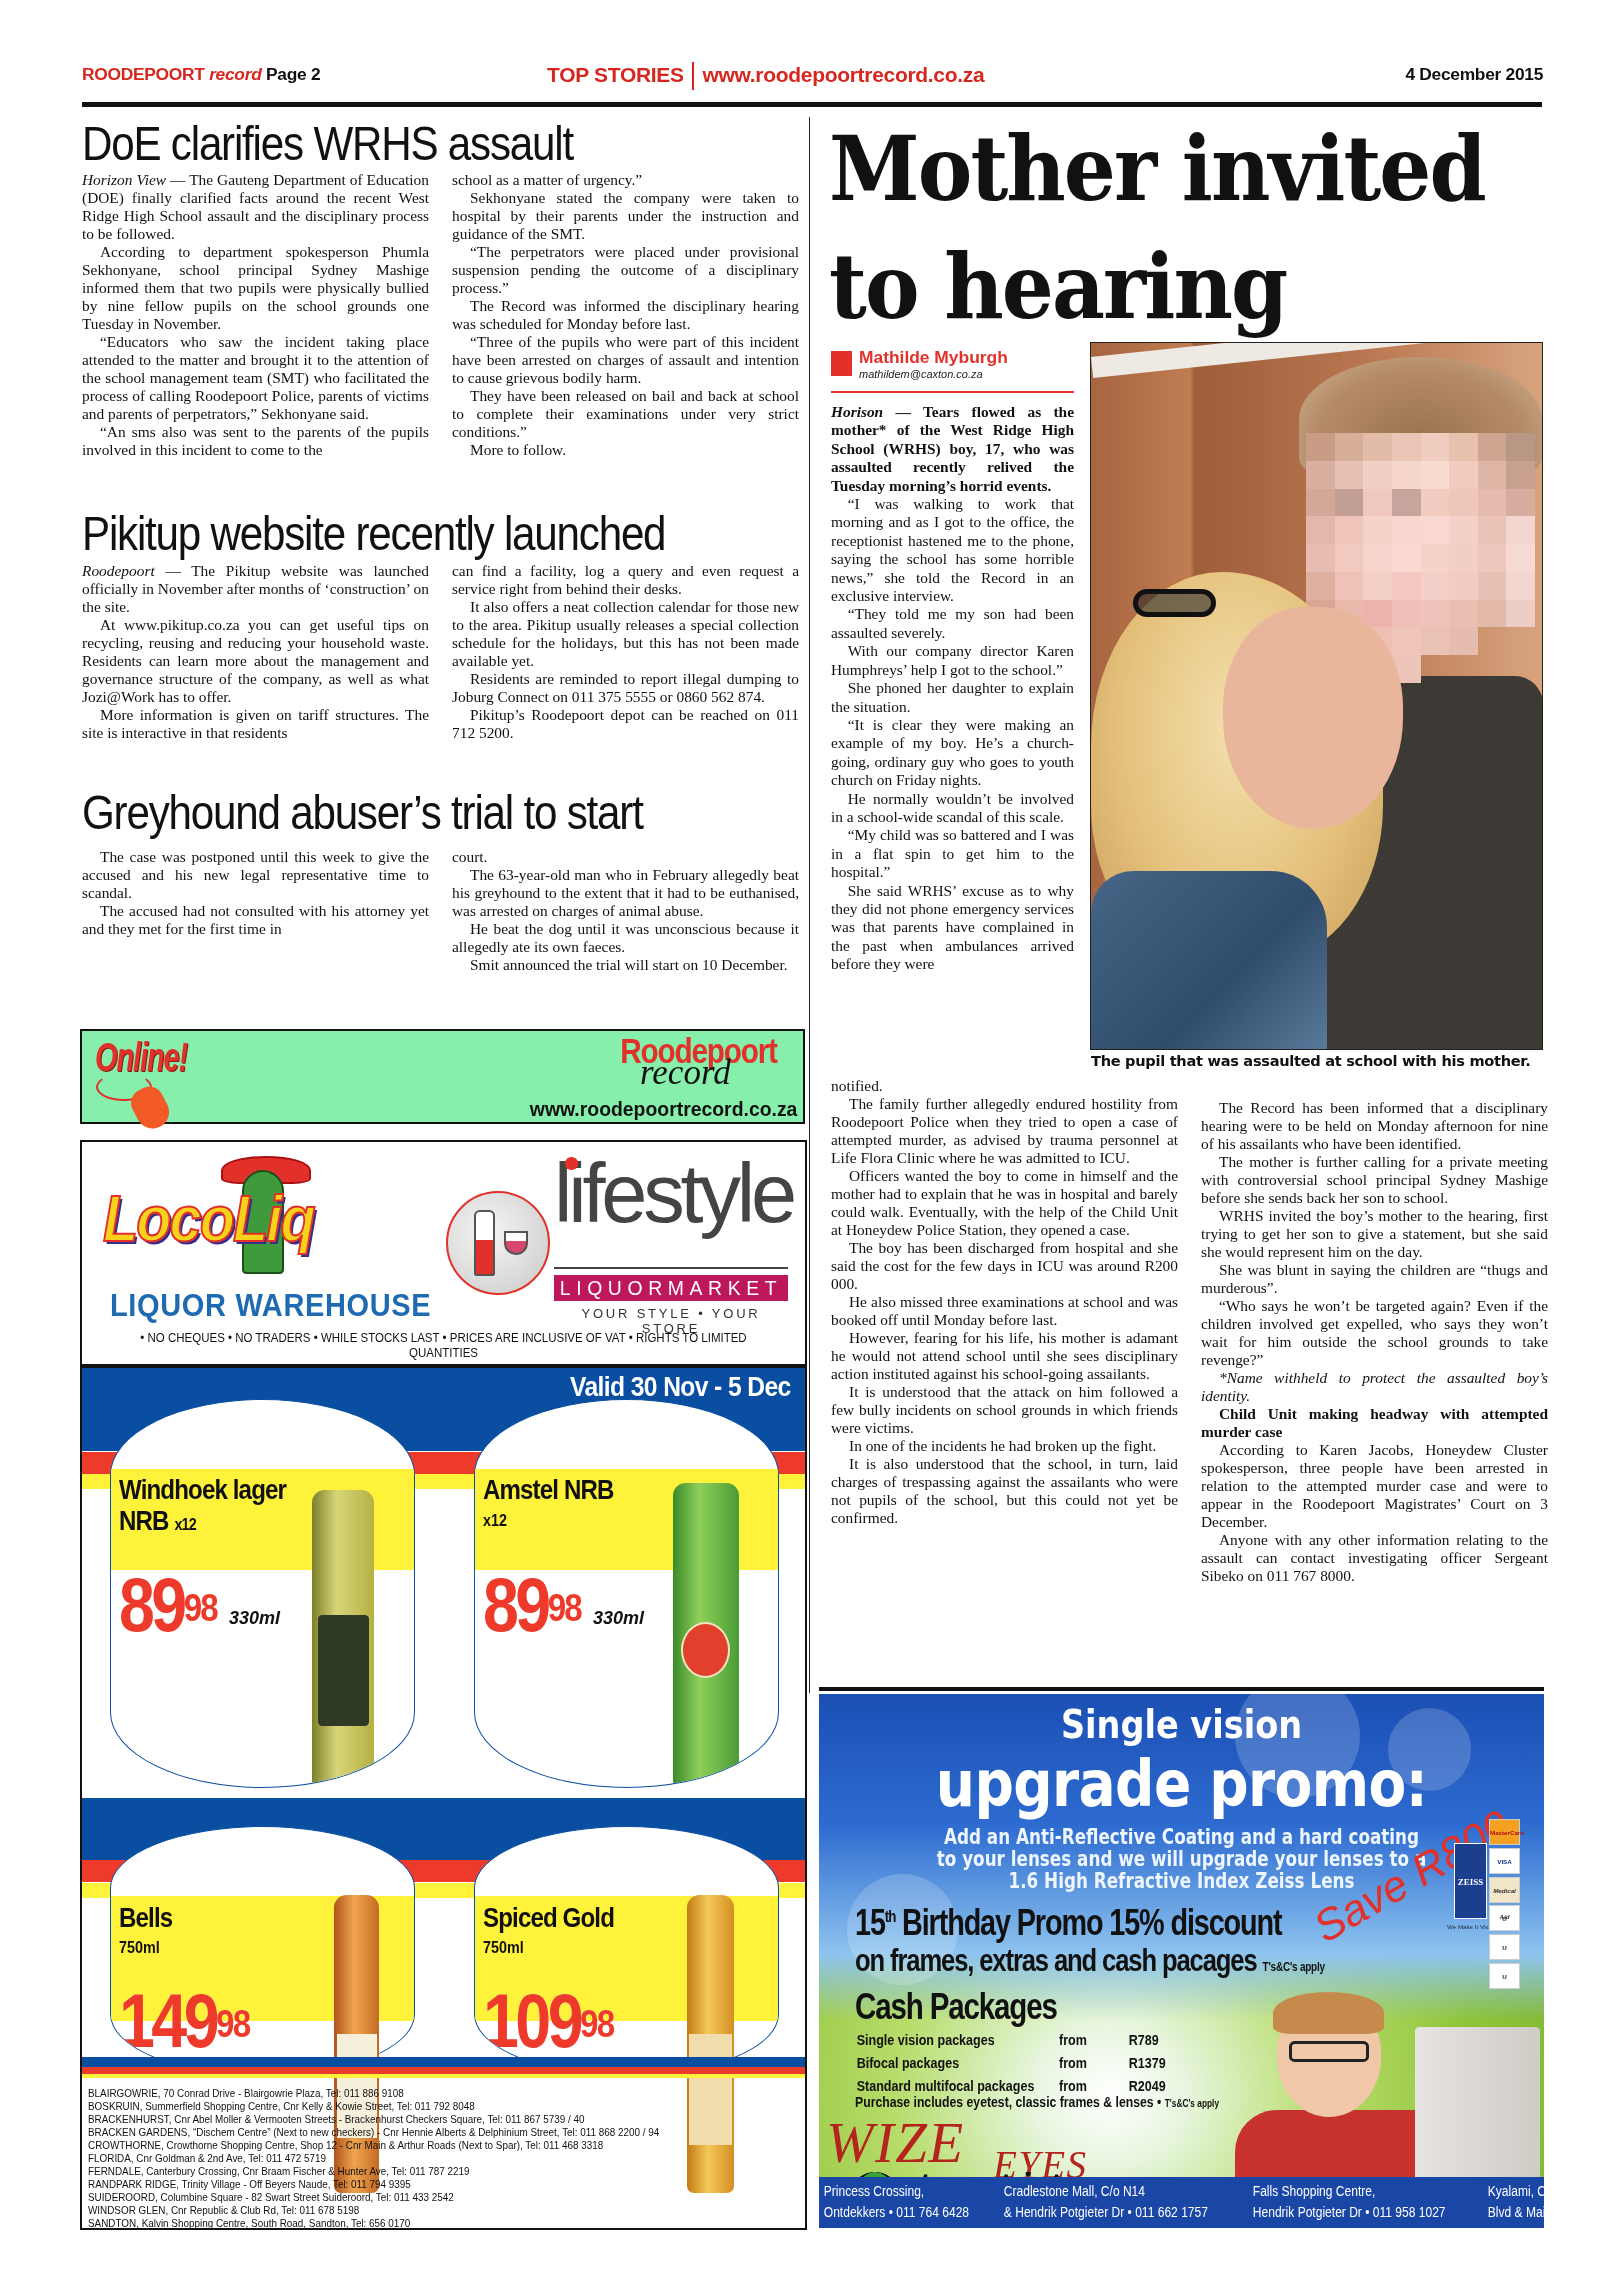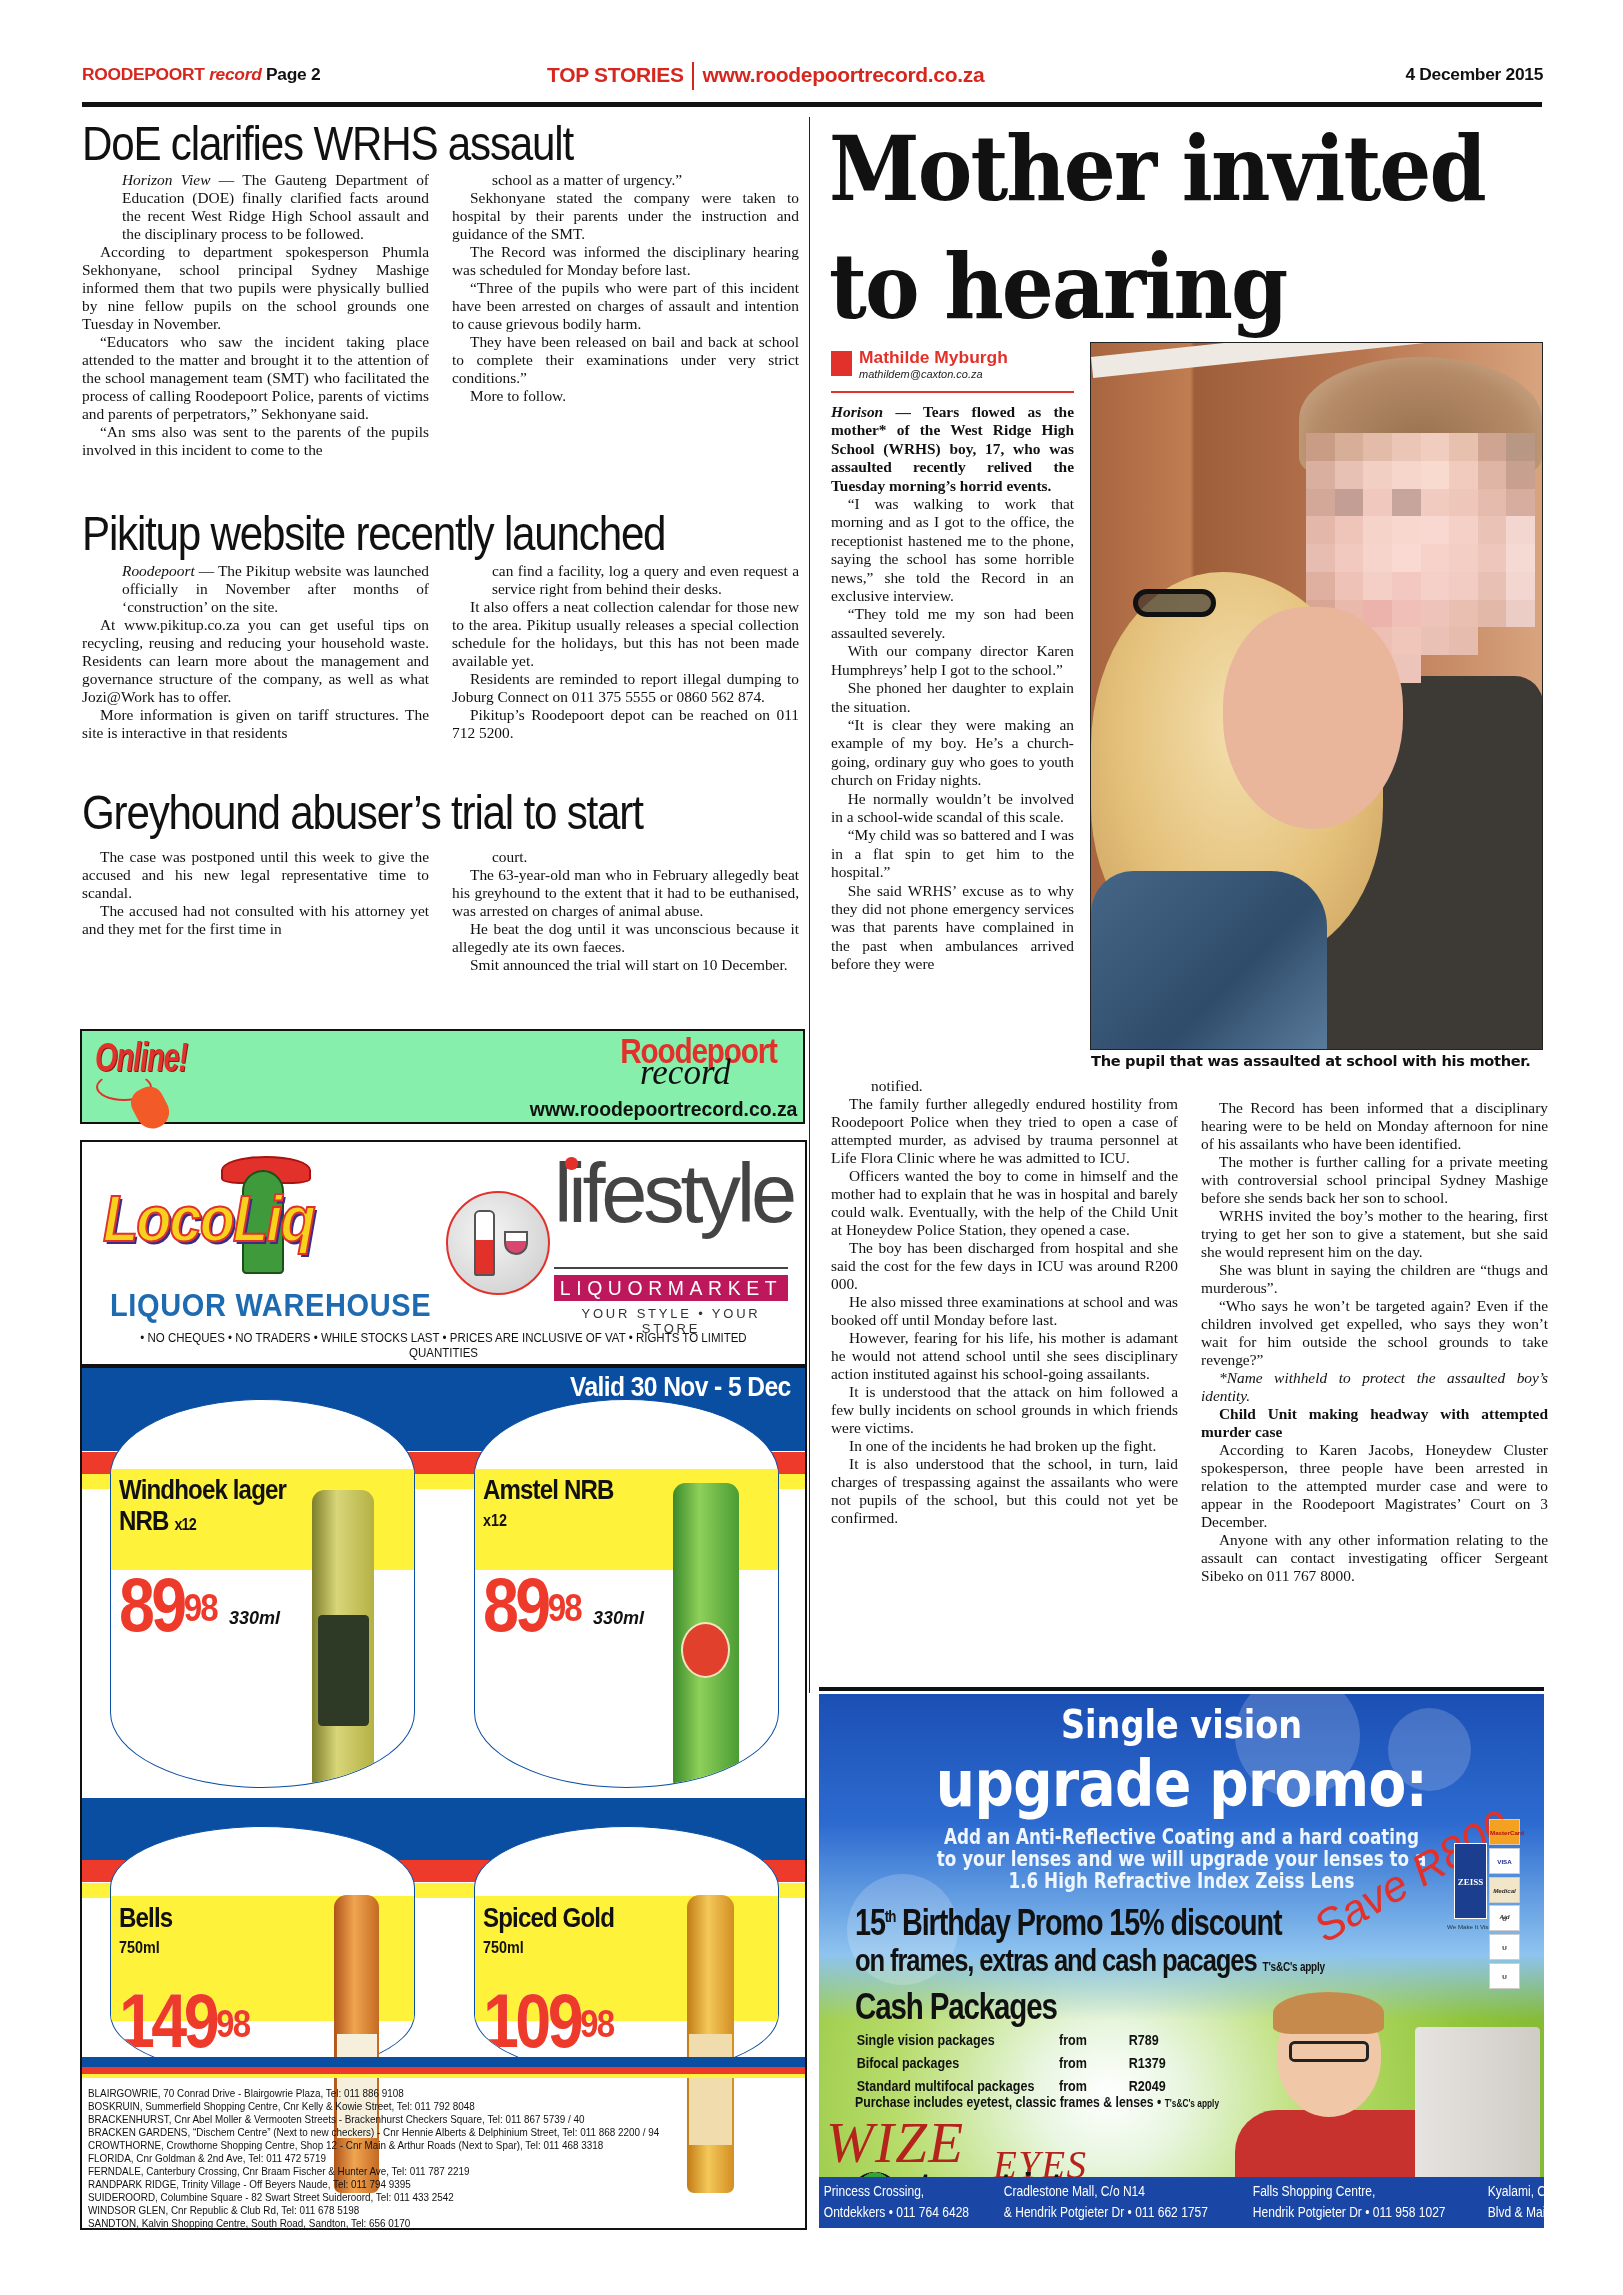--- a/index.html
+++ b/index.html
@@ -20,21 +20,21 @@
 
   
   .headline-sans { font-family: "Liberation Sans", sans-serif; font-weight: normal; color: #111; letter-spacing: -1.4px; transform-origin: left top; white-space: nowrap; }
   .h-doe { left: 82px; top: 115px; font-size: 49px; transform: scaleX(0.86); }
   .h-piki { left: 82px; top: 505px; font-size: 49px; transform: scaleX(0.86); }
   .h-grey { left: 82px; top: 784px; font-size: 49px; transform: scaleX(0.86); }
 
   .twocol { display: flex; gap: 23px; }
   .twocol .col { width: 347px; font-size: 15.4px; line-height: 18px; text-align: justify; hyphens: auto; }
   .twocol p { text-indent: 18px; }
-  .twocol p.lead { text-indent: 0; margin-left: 40px; }
+  .twocol p.lead { text-indent: 0; }
   .dateline { font-style: italic; }
   .doe-body { left: 82px; top: 171px; }
   .piki-body { left: 82px; top: 562px; }
   .grey-body { left: 82px; top: 848px; }
 
   
   .online-ad { left: 80px; top: 1029px; width: 725px; height: 95px; border: 2.1px solid #111; background: #86efac; }
   .online-word { left: 12.5px; top: 4.2px; font-family: "Liberation Sans", sans-serif; font-weight: bold; font-style: italic; font-size: 40px; color: #e2312a; letter-spacing: -1.4px; transform: scaleX(0.72); transform-origin: left top; text-shadow: 1.4px 1.4px 0 #8a1a14; }
   .mouse { left: 52px; top: 56px; width: 33px; height: 42px; background: #f25a28; border-radius: 15.3px 15.3px 18px 18px; transform: rotate(-28deg); }
   .mouse-cord { left: 14px; top: 42px; width: 56px; height: 28px; border: 2.1px solid #e2312a; border-radius: 50%; border-top-color: transparent; }
@@ -165,20 +165,21 @@
 <div class="abs twocol doe-body">
   <div class="col">
     <p class="lead"><span class="dateline">Horizon View</span><span> — The Gauteng Department of Education (DOE) finally clarified facts around the recent West Ridge High School assault and the disciplinary process to be followed.</span></p>
     <p>According to department spokesperson Phumla Sekhonyane, school principal Sydney Mashige informed them that two pupils were physically bullied by nine fellow pupils on the school grounds one Tuesday in November.</p>
     <p>“Educators who saw the incident taking place attended to the matter and brought it to the attention of the school management team (SMT) who facilitated the process of calling Roodepoort Police, parents of victims and parents of perpetrators,” Sekhonyane said.</p>
     <p>“An sms also was sent to the parents of the pupils involved in this incident to come to the</p>
   </div>
   <div class="col">
     <p class="lead">school as a matter of urgency.”</p>
     <p>Sekhonyane stated the company were taken to hospital by their parents under the instruction and guidance of the SMT.</p>
+    <p>“The perpetrators were placed under provisional suspension pending the outcome of a disciplinary process.”</p>
     <p>The Record was informed the disciplinary hearing was scheduled for Monday before last.</p>
     <p>“Three of the pupils who were part of this incident have been arrested on charges of assault and intention to cause grievous bodily harm.</p>
     <p>They have been released on bail and back at school to complete their examinations under very strict conditions.”</p>
     <p>More to follow.</p>
   </div>
 </div>
 
 <div class="abs headline-sans h-piki">Pikitup website recently launched</div>
 <div class="abs twocol piki-body">
   <div class="col">

